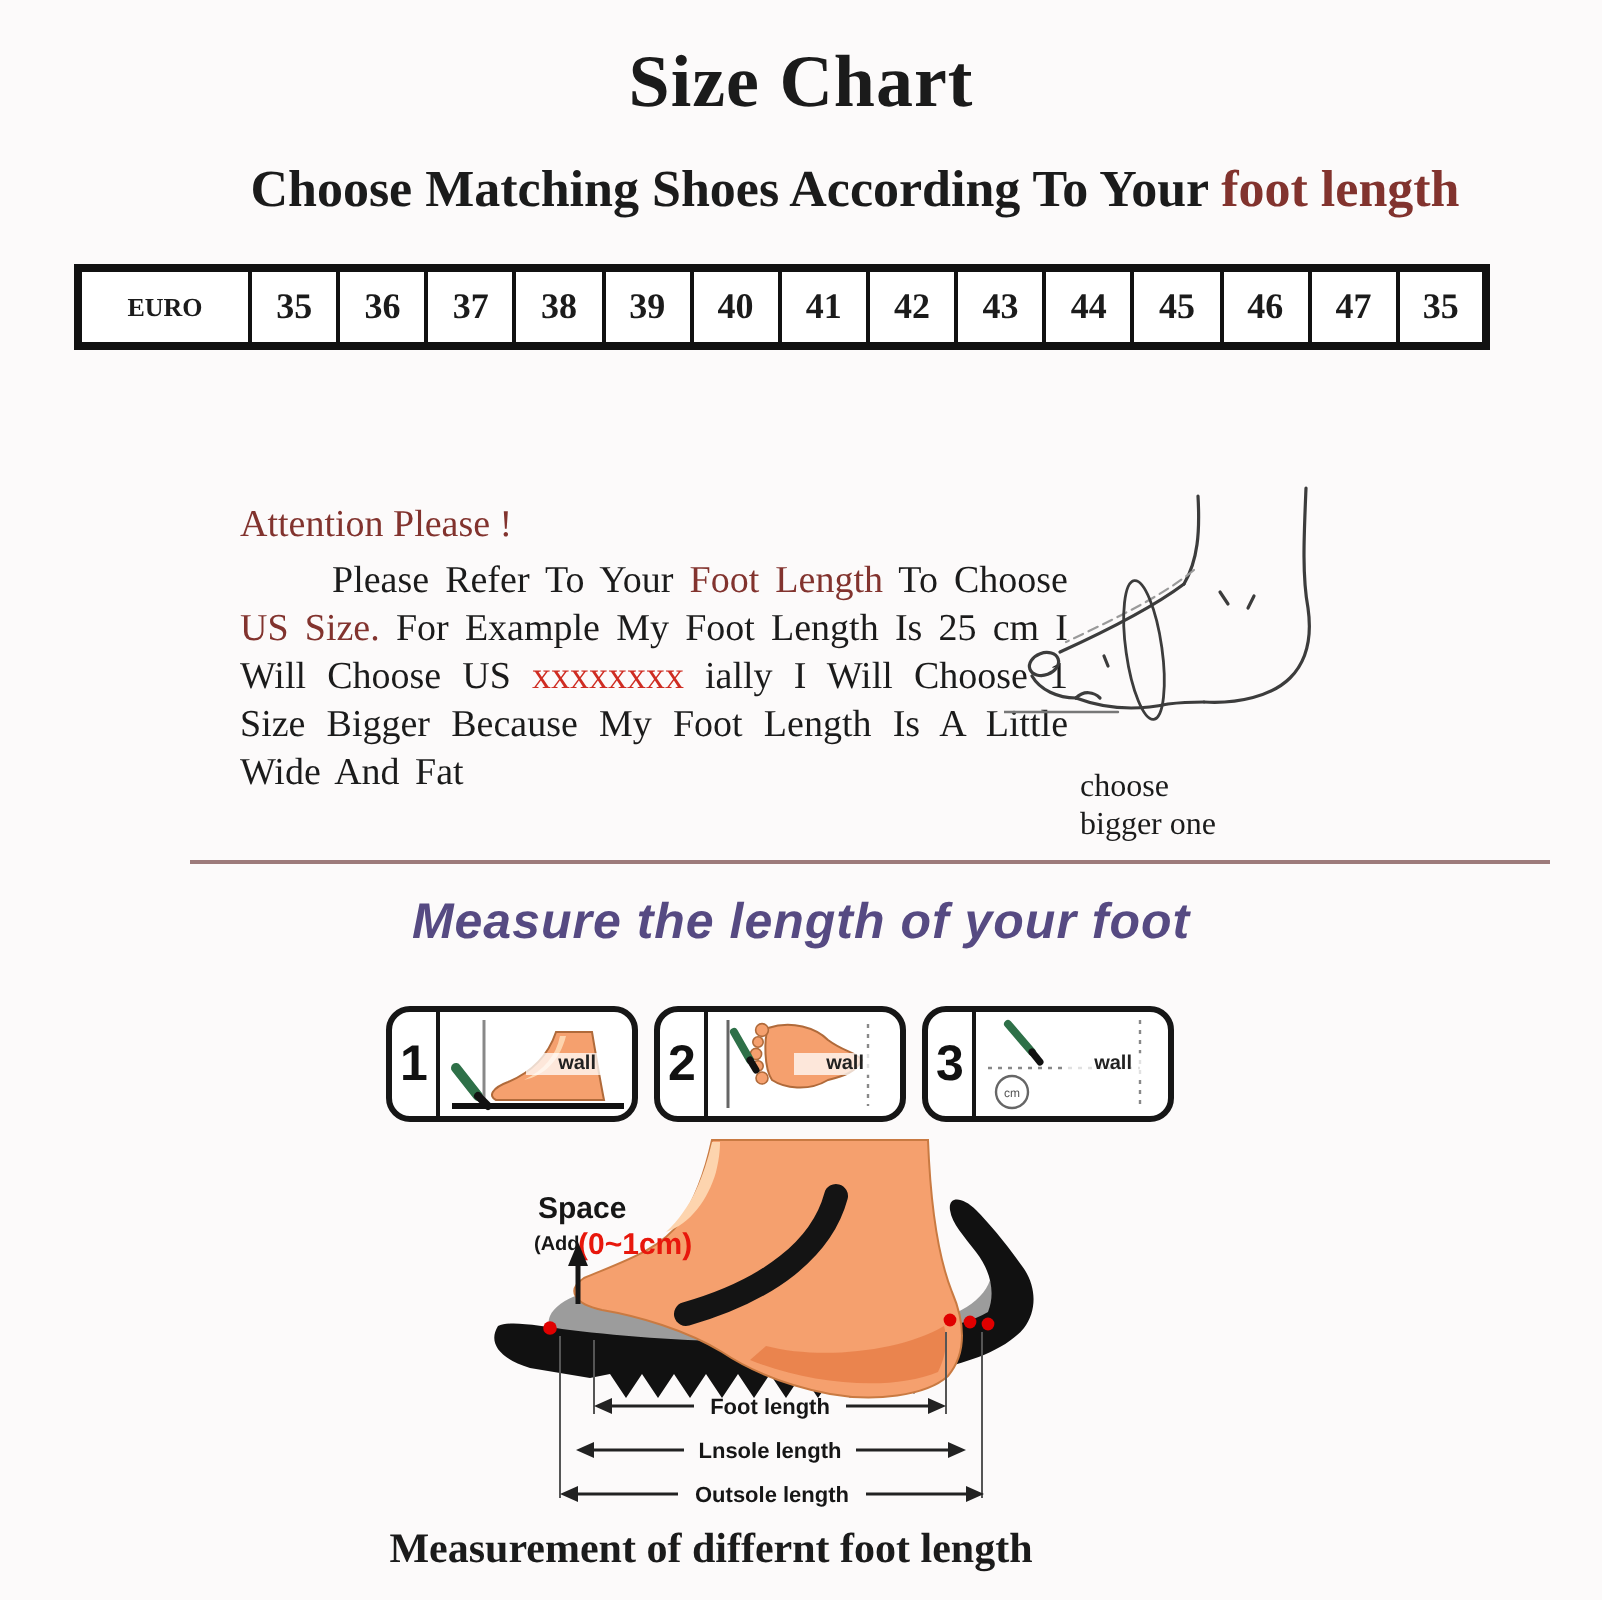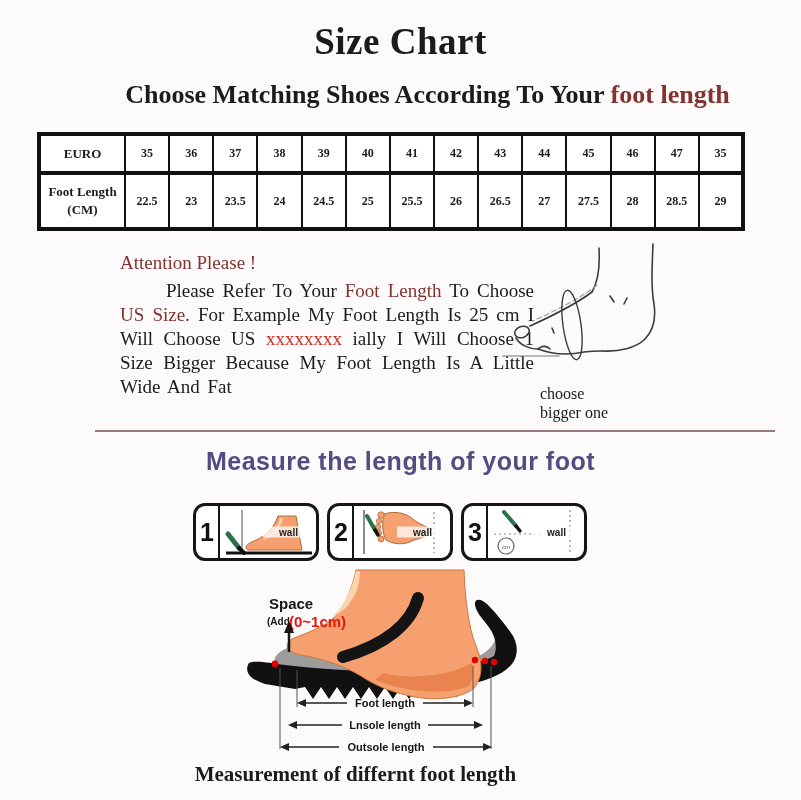--- a/index.html
+++ b/index.html
@@ -24,42 +24,42 @@
   }
   .subtitle .hl{color:var(--maroon);}
   
   table.size-table{
     position:absolute;left:37px;top:132px;width:708px;
     border-collapse:collapse;background:#fff;
     border:4px solid #111;table-layout:fixed;
   }
   table.size-table td{
     border:2px solid #111;text-align:center;vertical-align:middle;
-    font-weight:bold;font-size:12px;padding:0 1px;
+    font-weight:bold;font-size:18px;padding:0 1px;
   }
   table.size-table tr.hdr td{height:39px;border-bottom:4px solid #111;}
   table.size-table tr.len td{height:56px;}
   table.size-table td.lbl{width:86px;font-size:13px;line-height:18px;}
   
   .attention{position:absolute;left:120px;top:252px;width:414px;}
   .attention-heading{font-size:19px;color:var(--maroon);margin-bottom:5px;}
   .attention-paragraph{
     font-size:19px;line-height:24px;text-align:justify;text-indent:46px;
     word-spacing:3px;
   }
   .seg-ink{color:var(--ink);} .seg-maroon{color:var(--maroon);} .seg-red{color:var(--bright-red);}
   .foot-sketch{position:absolute;left:502px;top:238px;}
   .choose-note{
     position:absolute;left:540px;top:384px;width:122px;
     font-size:16px;line-height:19px;
   }
   .rule{position:absolute;left:95px;top:430px;width:680px;height:2px;background:var(--rule);}
   .measure-heading{
     position:absolute;top:447px;left:0;width:801px;text-align:center;
-    font-family:"Liberation Sans",sans-serif;font-weight:bold;
+    font-family:"Liberation Sans",sans-serif;font-style:italic;font-weight:bold;
     font-size:25px;color:var(--purple);letter-spacing:.5px;
   }
   
   .steps-row{position:absolute;left:193px;top:503px;display:flex;gap:8px;}
   .step-panel{
     position:relative;width:126px;height:58px;background:#fff;
     border:3px solid #161616;border-radius:12px;display:flex;align-items:stretch;
   }
   .step-num{
     width:22px;display:flex;align-items:center;justify-content:center;
@@ -100,37 +100,20 @@
           <td>39</td>
           <td>40</td>
           <td>41</td>
           <td>42</td>
           <td>43</td>
           <td>44</td>
           <td>45</td>
           <td>46</td>
           <td>47</td>
           <td>35</td>
-        </tr>
-      <tr class="len">
-        <td class="lbl">Foot Length (CM)</td>
-      <td>22.5</td>
-          <td>23</td>
-          <td>23.5</td>
-          <td>24</td>
-          <td>24.5</td>
-          <td>25</td>
-          <td>25.5</td>
-          <td>26</td>
-          <td>26.5</td>
-          <td>27</td>
-          <td>27.5</td>
-          <td>28</td>
-          <td>28.5</td>
-          <td>29</td>
         </tr>
     </tbody>
   </table>
 
   <div class="attention">
     <div class="attention-heading">Attention Please !</div>
     <p class="attention-paragraph"><span class="seg-ink">Please Refer To Your </span><span class="seg-maroon">Foot Length</span><span class="seg-ink"> To Choose </span><span class="seg-maroon">US Size.</span><span class="seg-ink"> For Example My Foot Length Is 25 cm I Will Choose US </span><span class="seg-red">xxxxxxxx</span><span class="seg-ink"> ially I Will Choose 1 Size Bigger Because My Foot Length Is A Little Wide And Fat</span></p>
   </div>
 
   <svg class="foot-sketch" width="168" height="135" viewBox="0 0 168 135">

